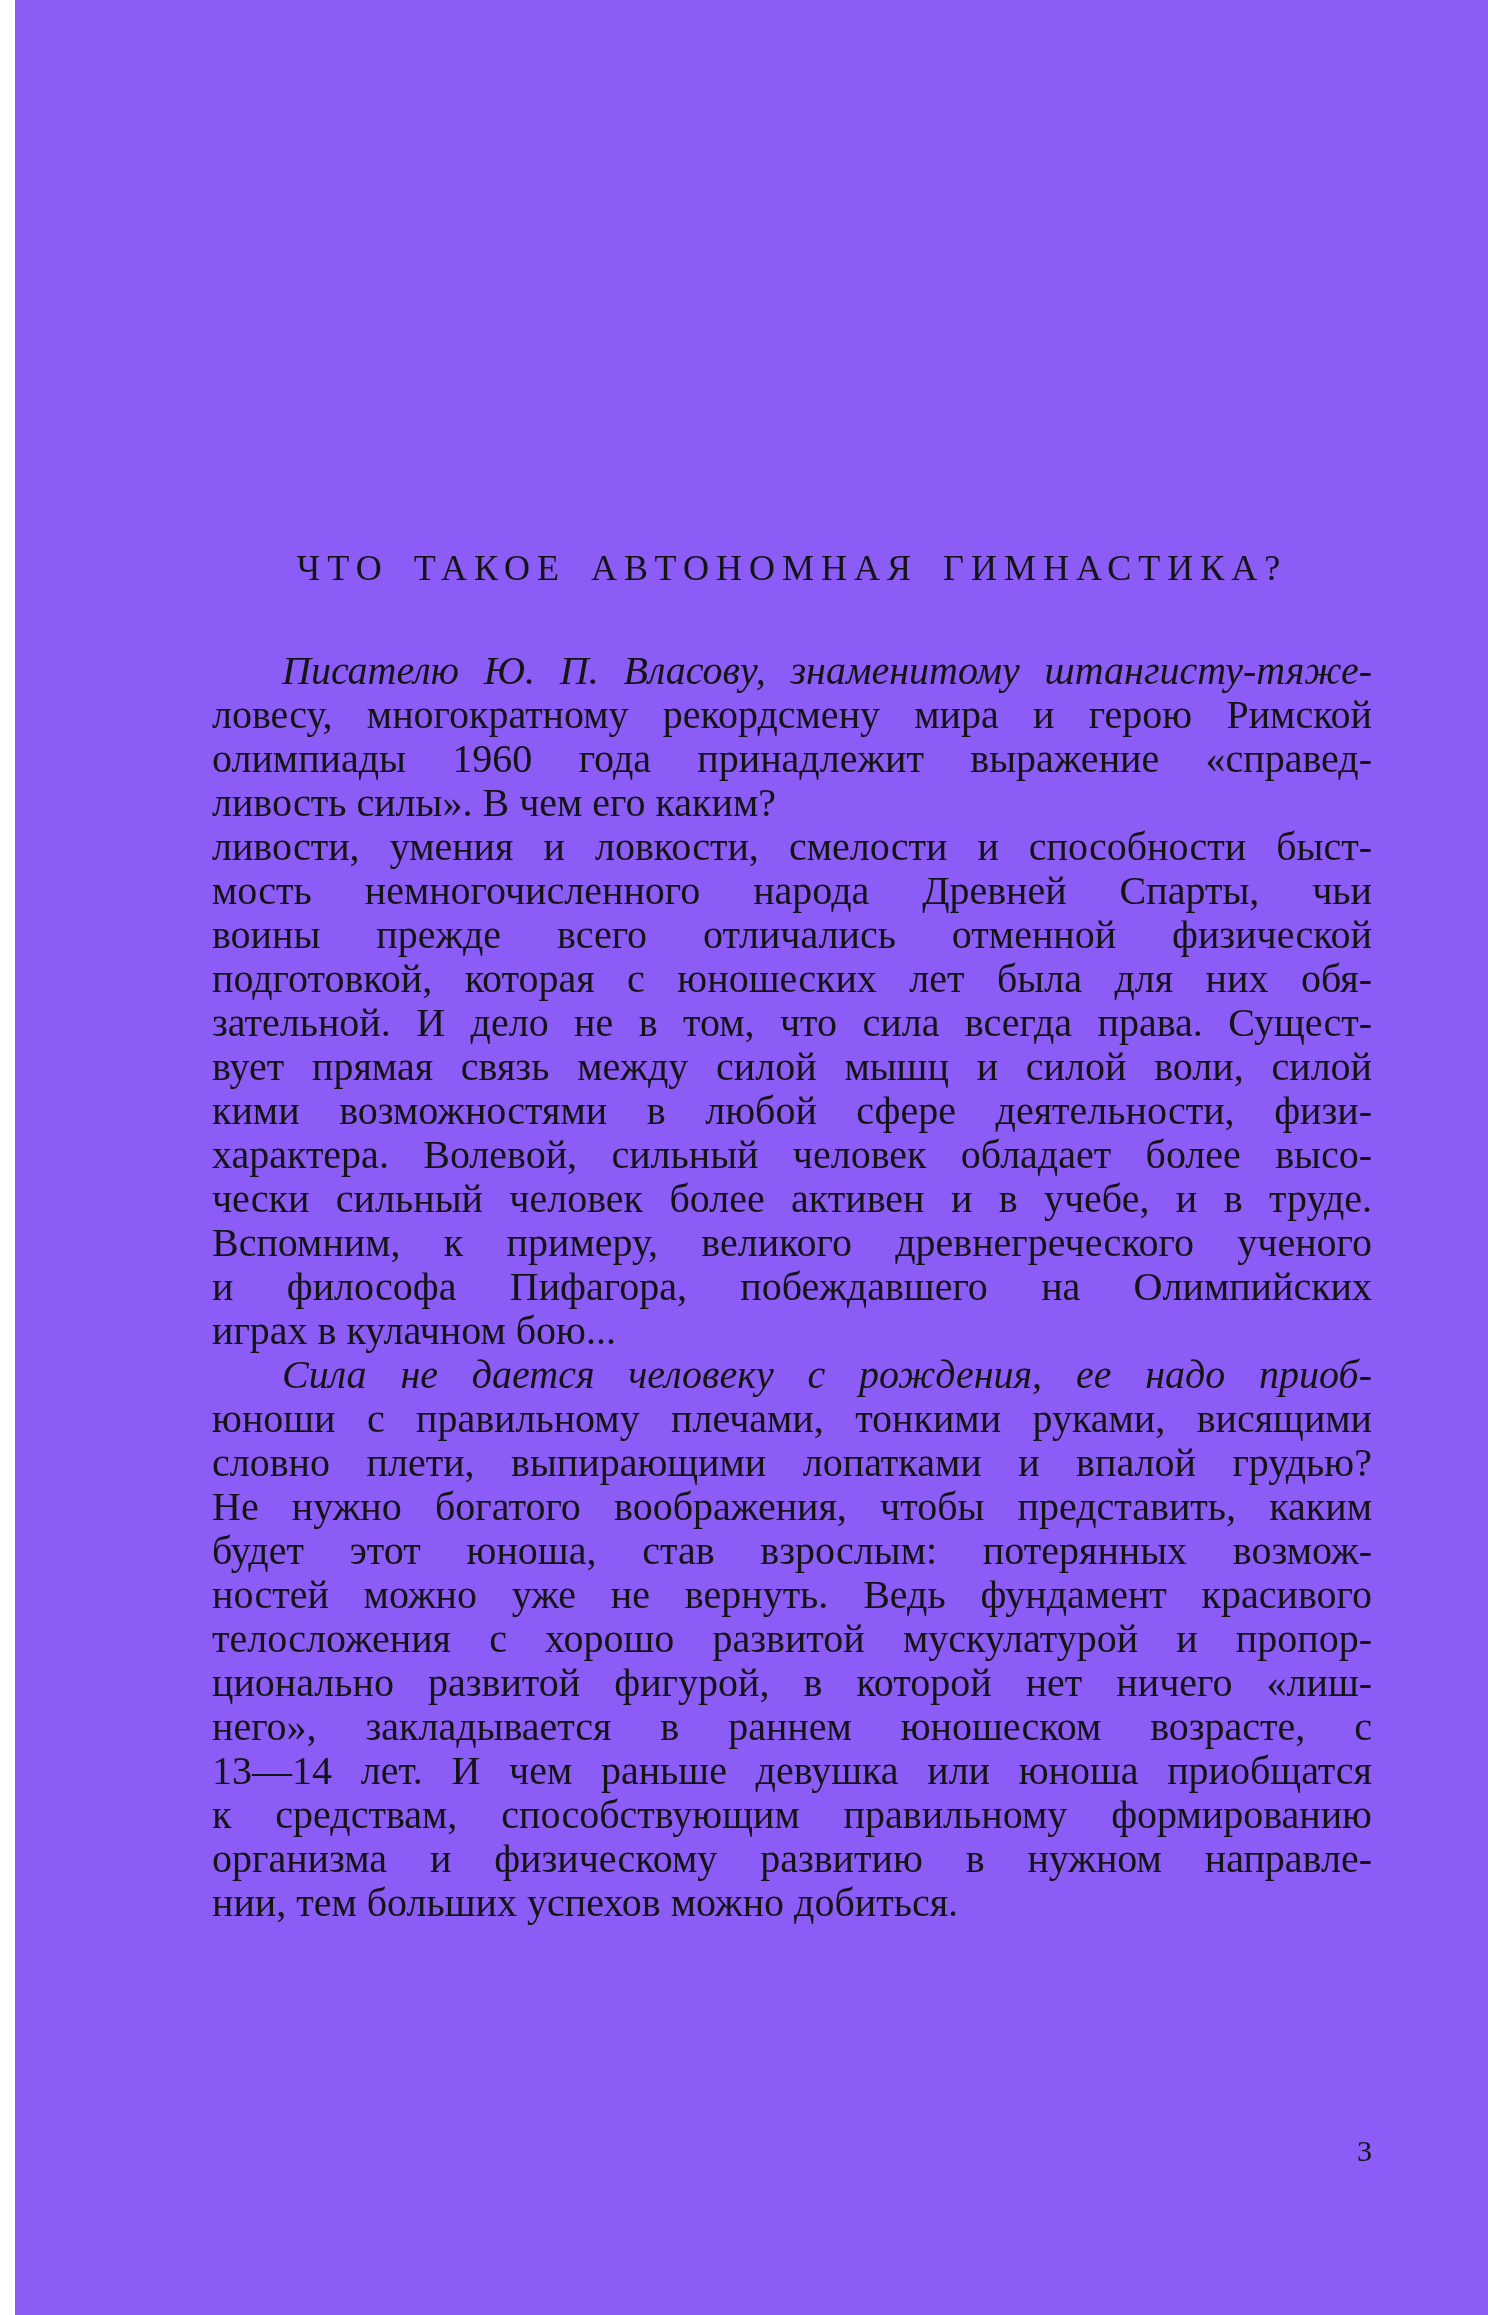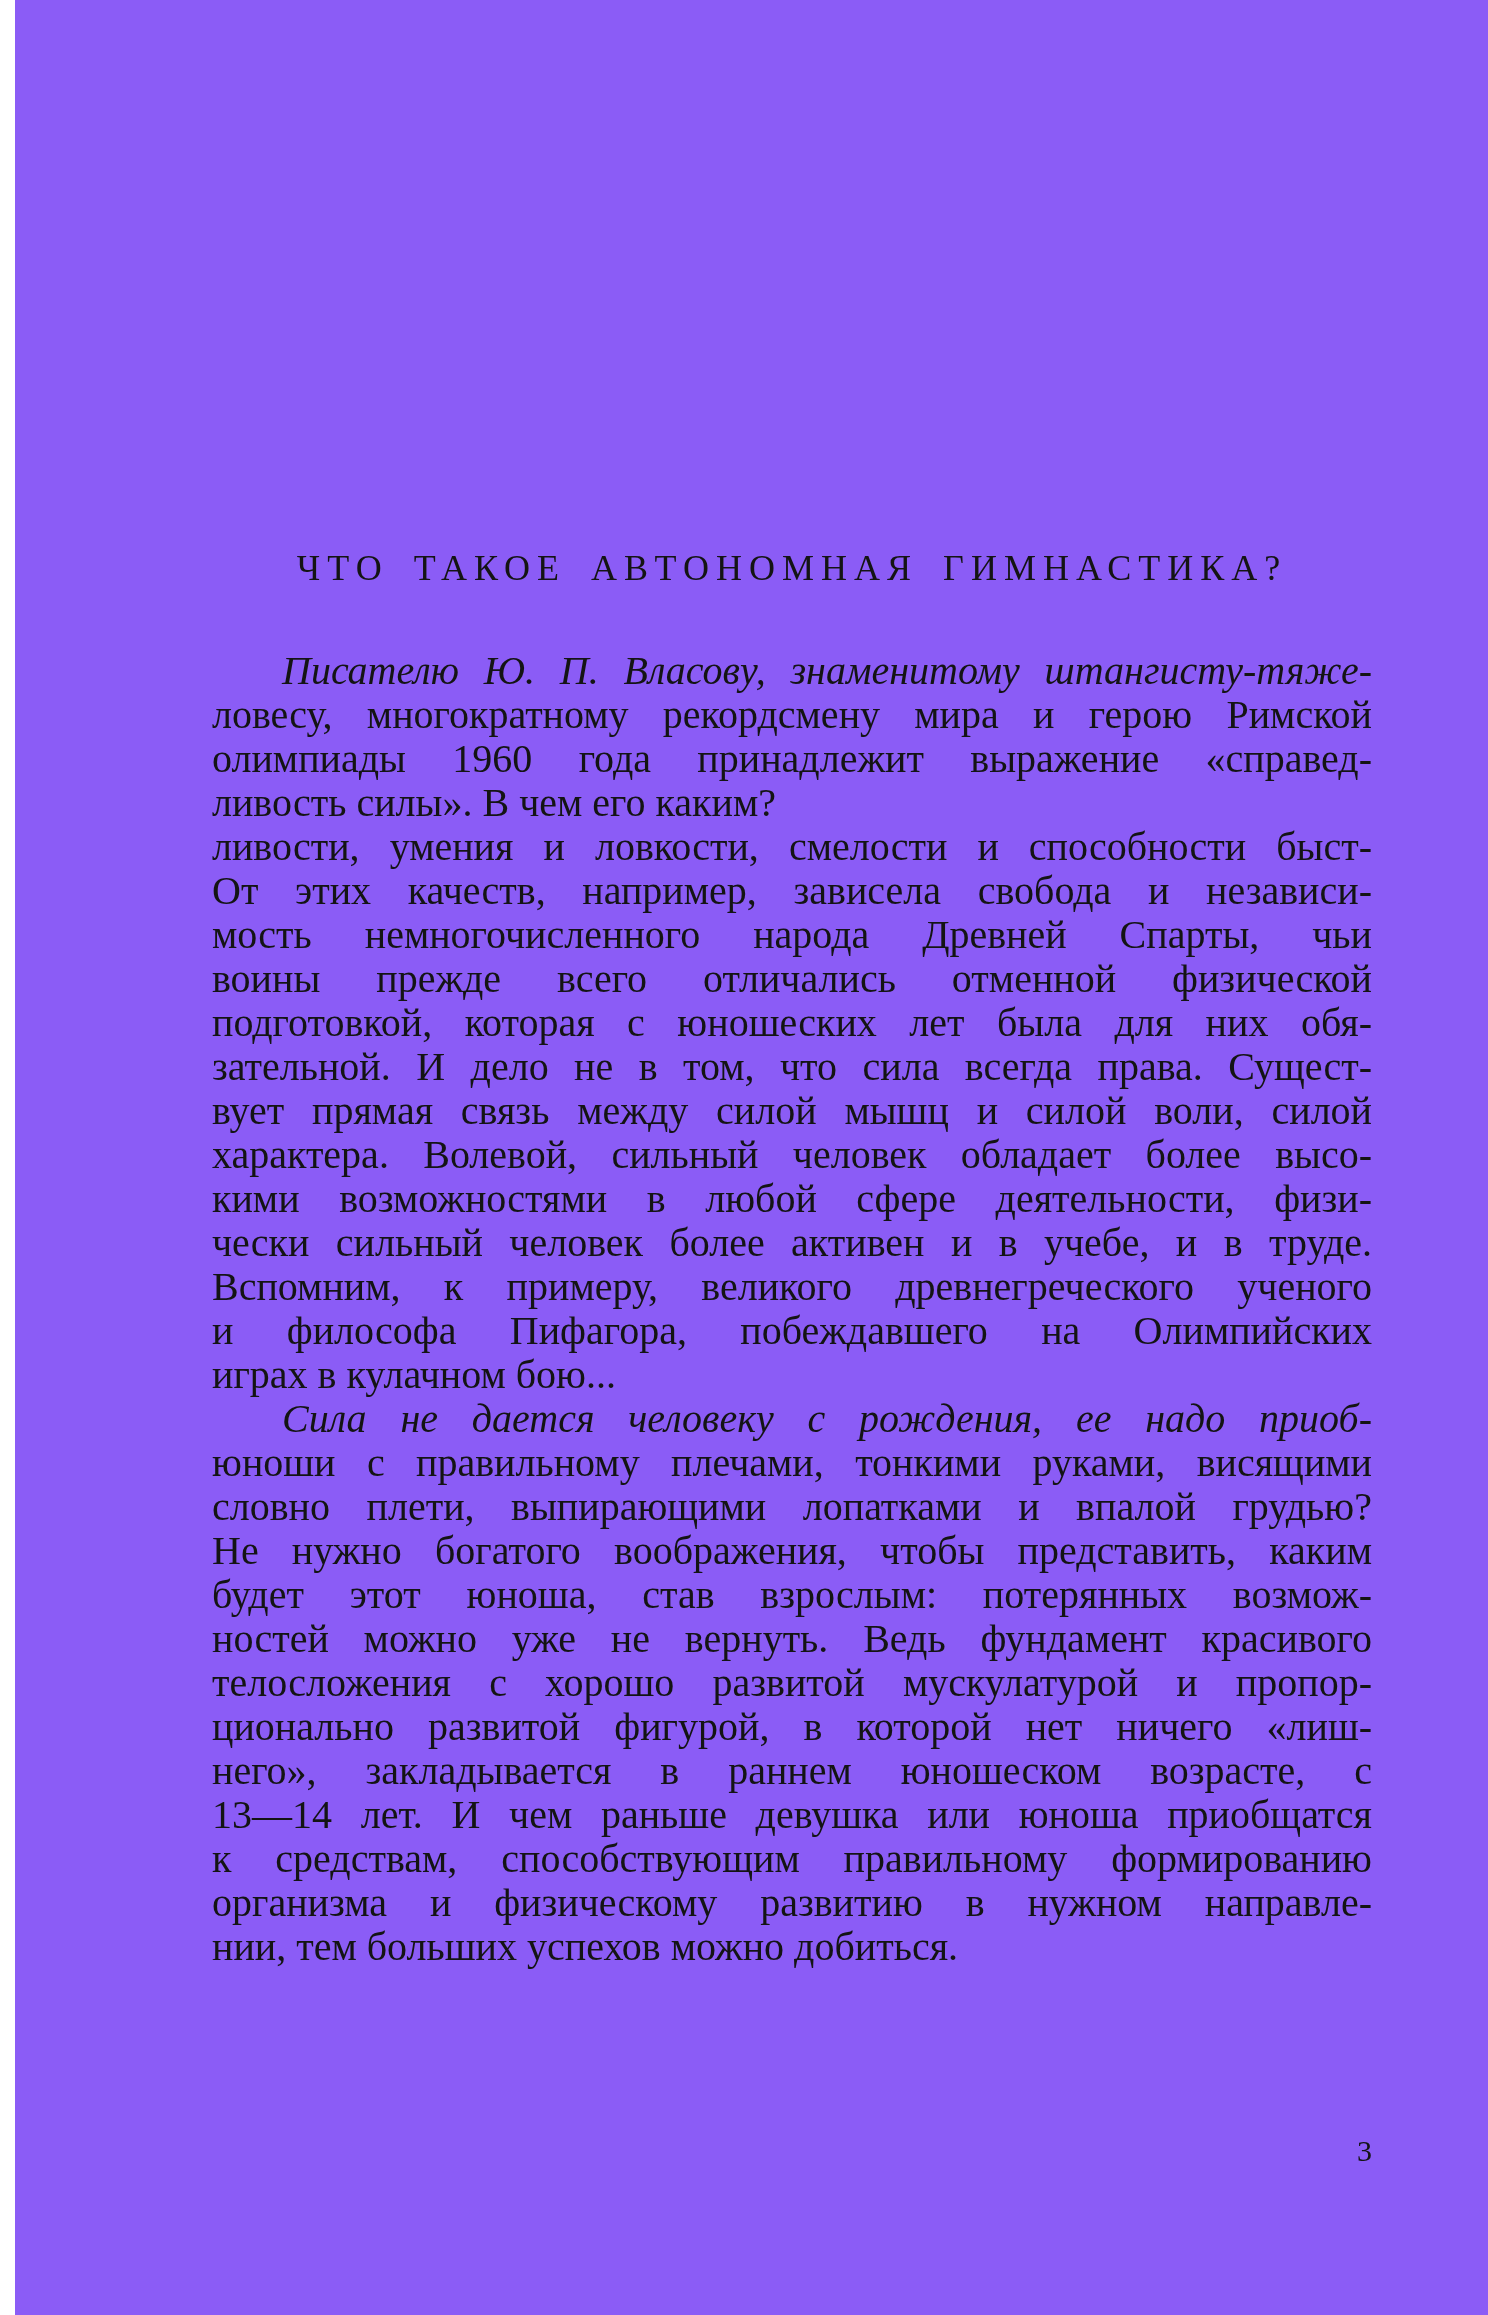--- a/index.html
+++ b/index.html
@@ -57,28 +57,27 @@
 
   <div class="body-text" id="body-text">
       <div>
         <div class="line first">Писателю Ю. П. Власову, знаменитому штангисту-тяже-</div>
         <div class="line">ловесу, многократному рекордсмену мира и герою Римской</div>
         <div class="line">олимпиады 1960 года принадлежит выражение «справед-</div>
         <div class="line last">ливость силы». В чем его каким?</div>
       </div>
       <div>
         <div class="line">ливости, умения и ловкости, смелости и способности быст-</div>
-        <div class="line">От этих качеств, например, зависела свобода и независи-</div>
         <div class="line">мость немногочисленного народа Древней Спарты, чьи</div>
         <div class="line">воины прежде всего отличались отменной физической</div>
         <div class="line">подготовкой, которая с юношеских лет была для них обя-</div>
         <div class="line">зательной. И дело не в том, что сила всегда права. Сущест-</div>
         <div class="line">вует прямая связь между силой мышц и силой воли, силой</div>
+        <div class="line">кими возможностями в любой сфере деятельности, физи-</div>
         <div class="line">характера. Волевой, сильный человек обладает более высо-</div>
-        <div class="line">кими возможностями в любой сфере деятельности, физи-</div>
         <div class="line">чески сильный человек более активен и в учебе, и в труде.</div>
         <div class="line">Вспомним, к примеру, великого древнегреческого ученого</div>
         <div class="line">и философа Пифагора, побеждавшего на Олимпийских</div>
         <div class="line last">играх в кулачном бою...</div>
       </div>
       <div>
         <div class="line first">Сила не дается человеку с рождения, ее надо приоб-</div>
         <div class="line">юноши с правильному плечами, тонкими руками, висящими</div>
         <div class="line">словно плети, выпирающими лопатками и впалой грудью?</div>
         <div class="line">Не нужно богатого воображения, чтобы представить, каким</div>

